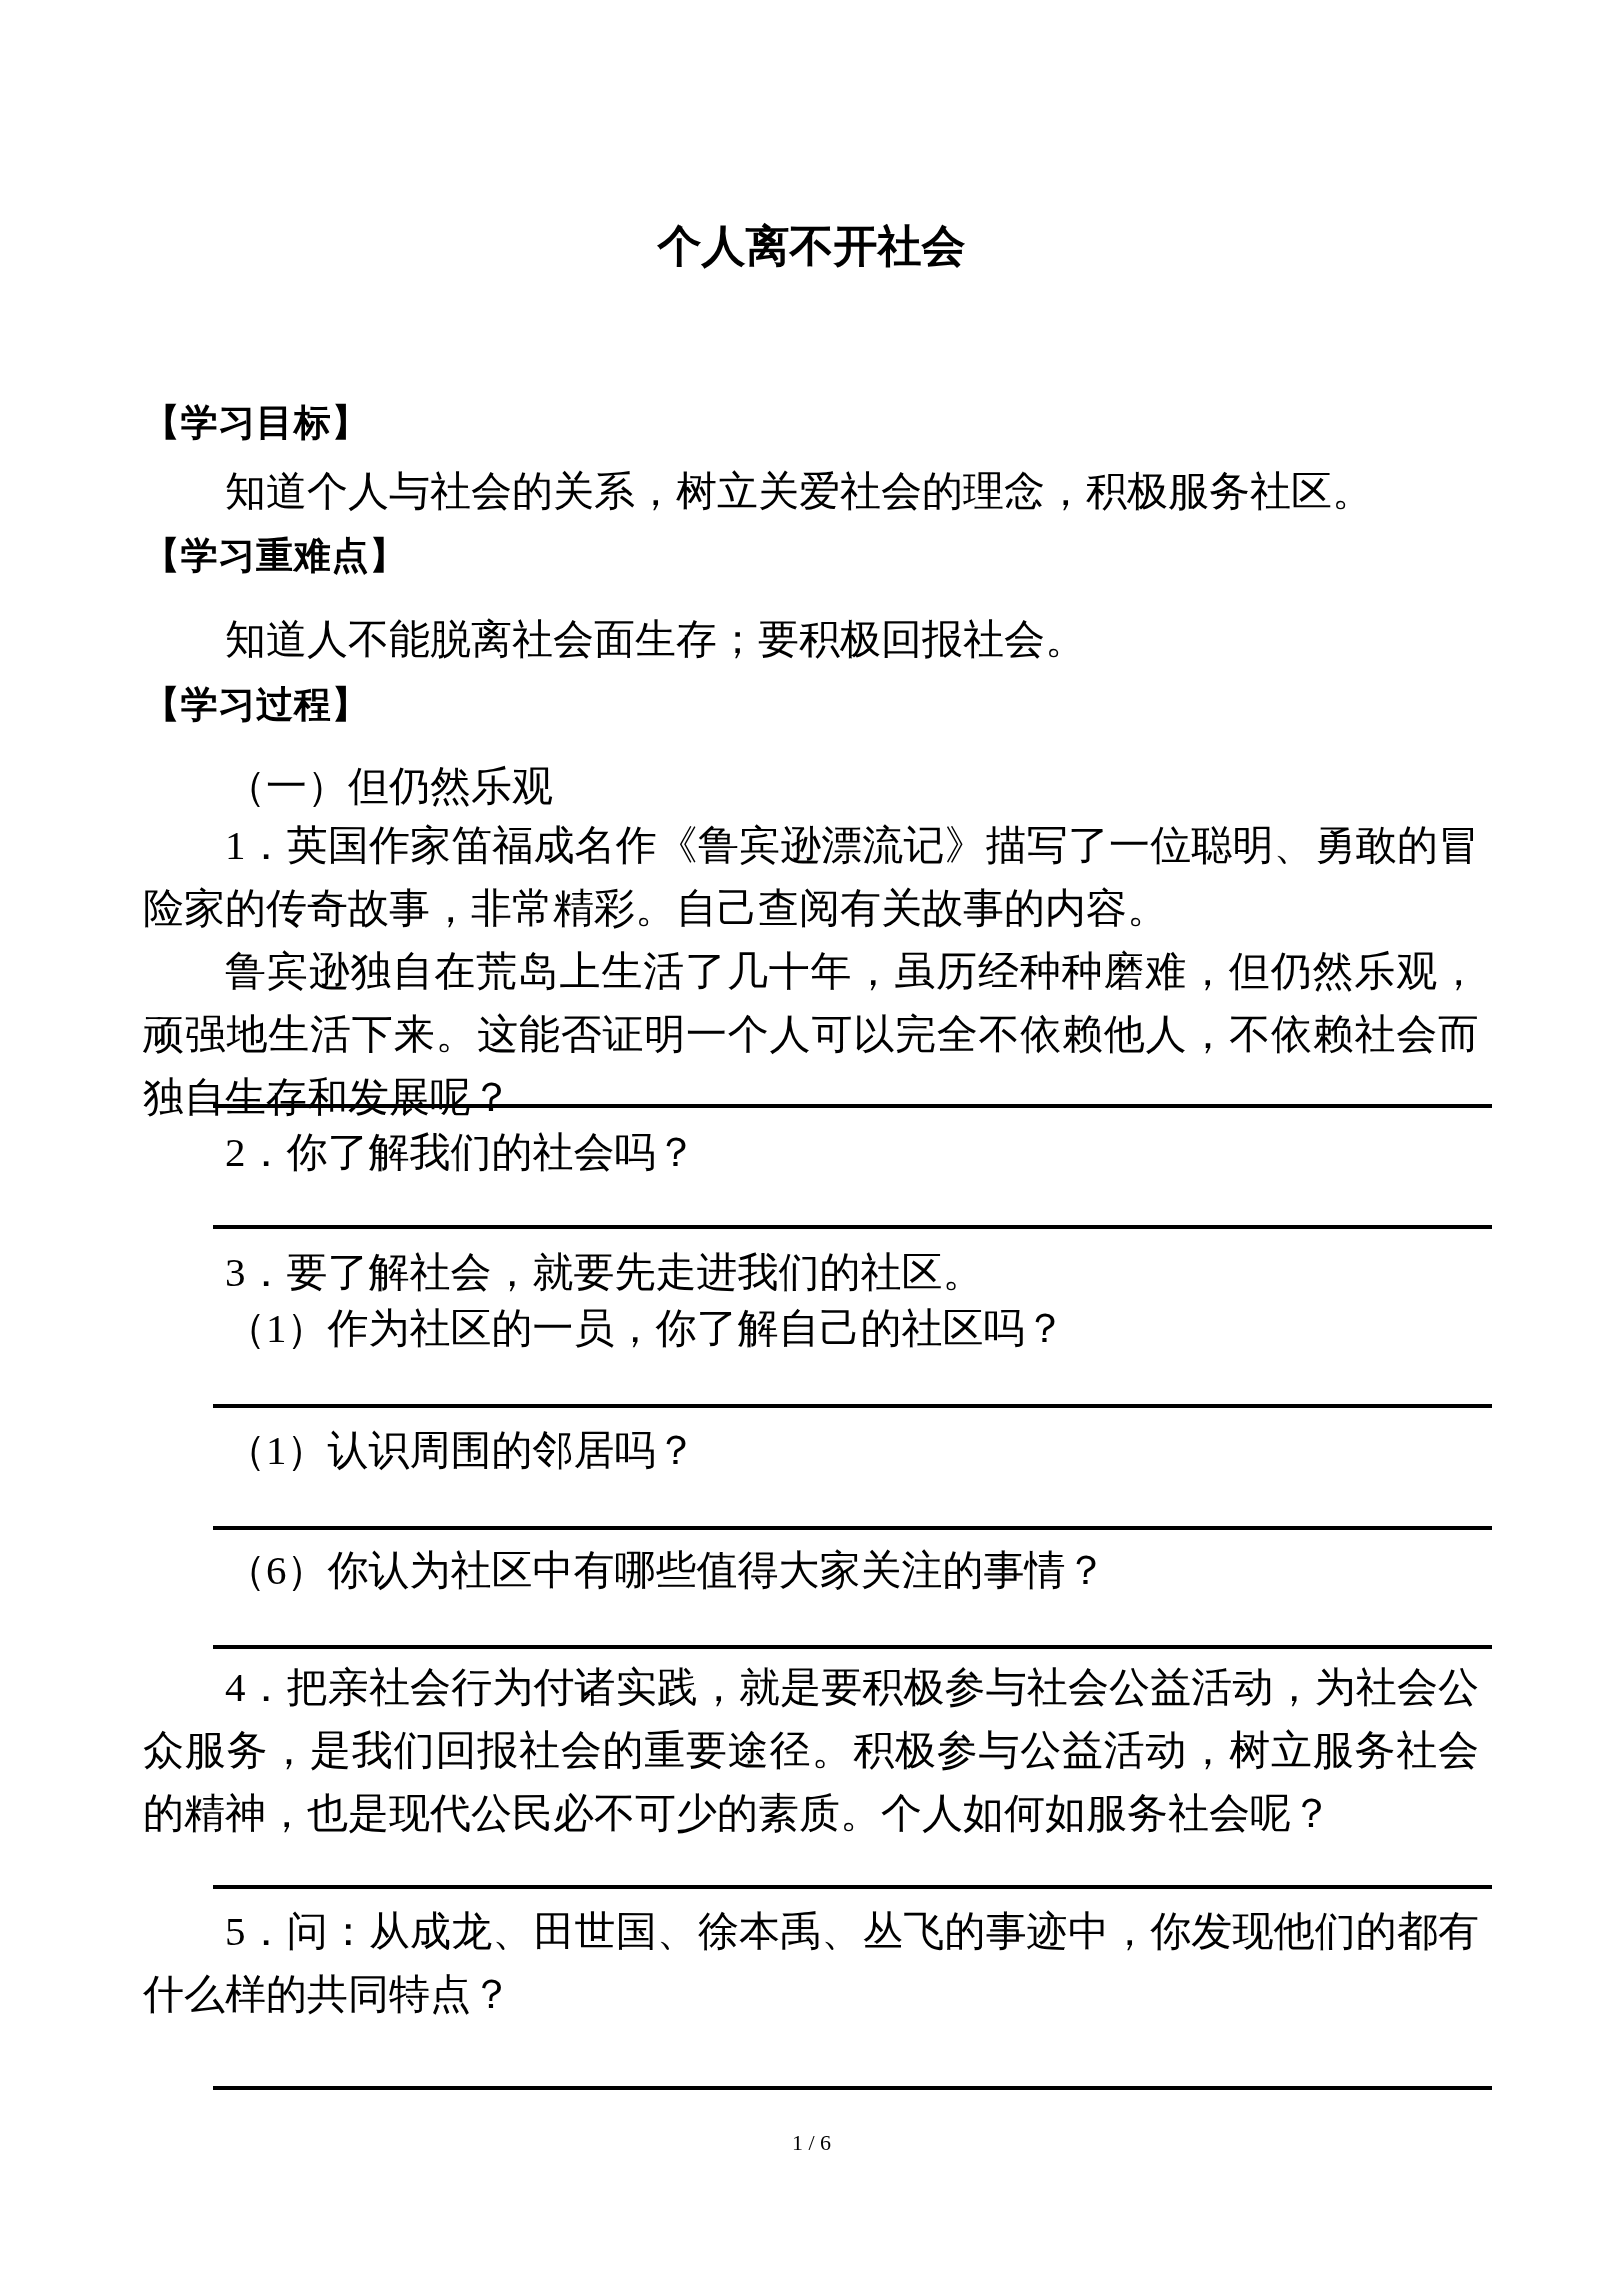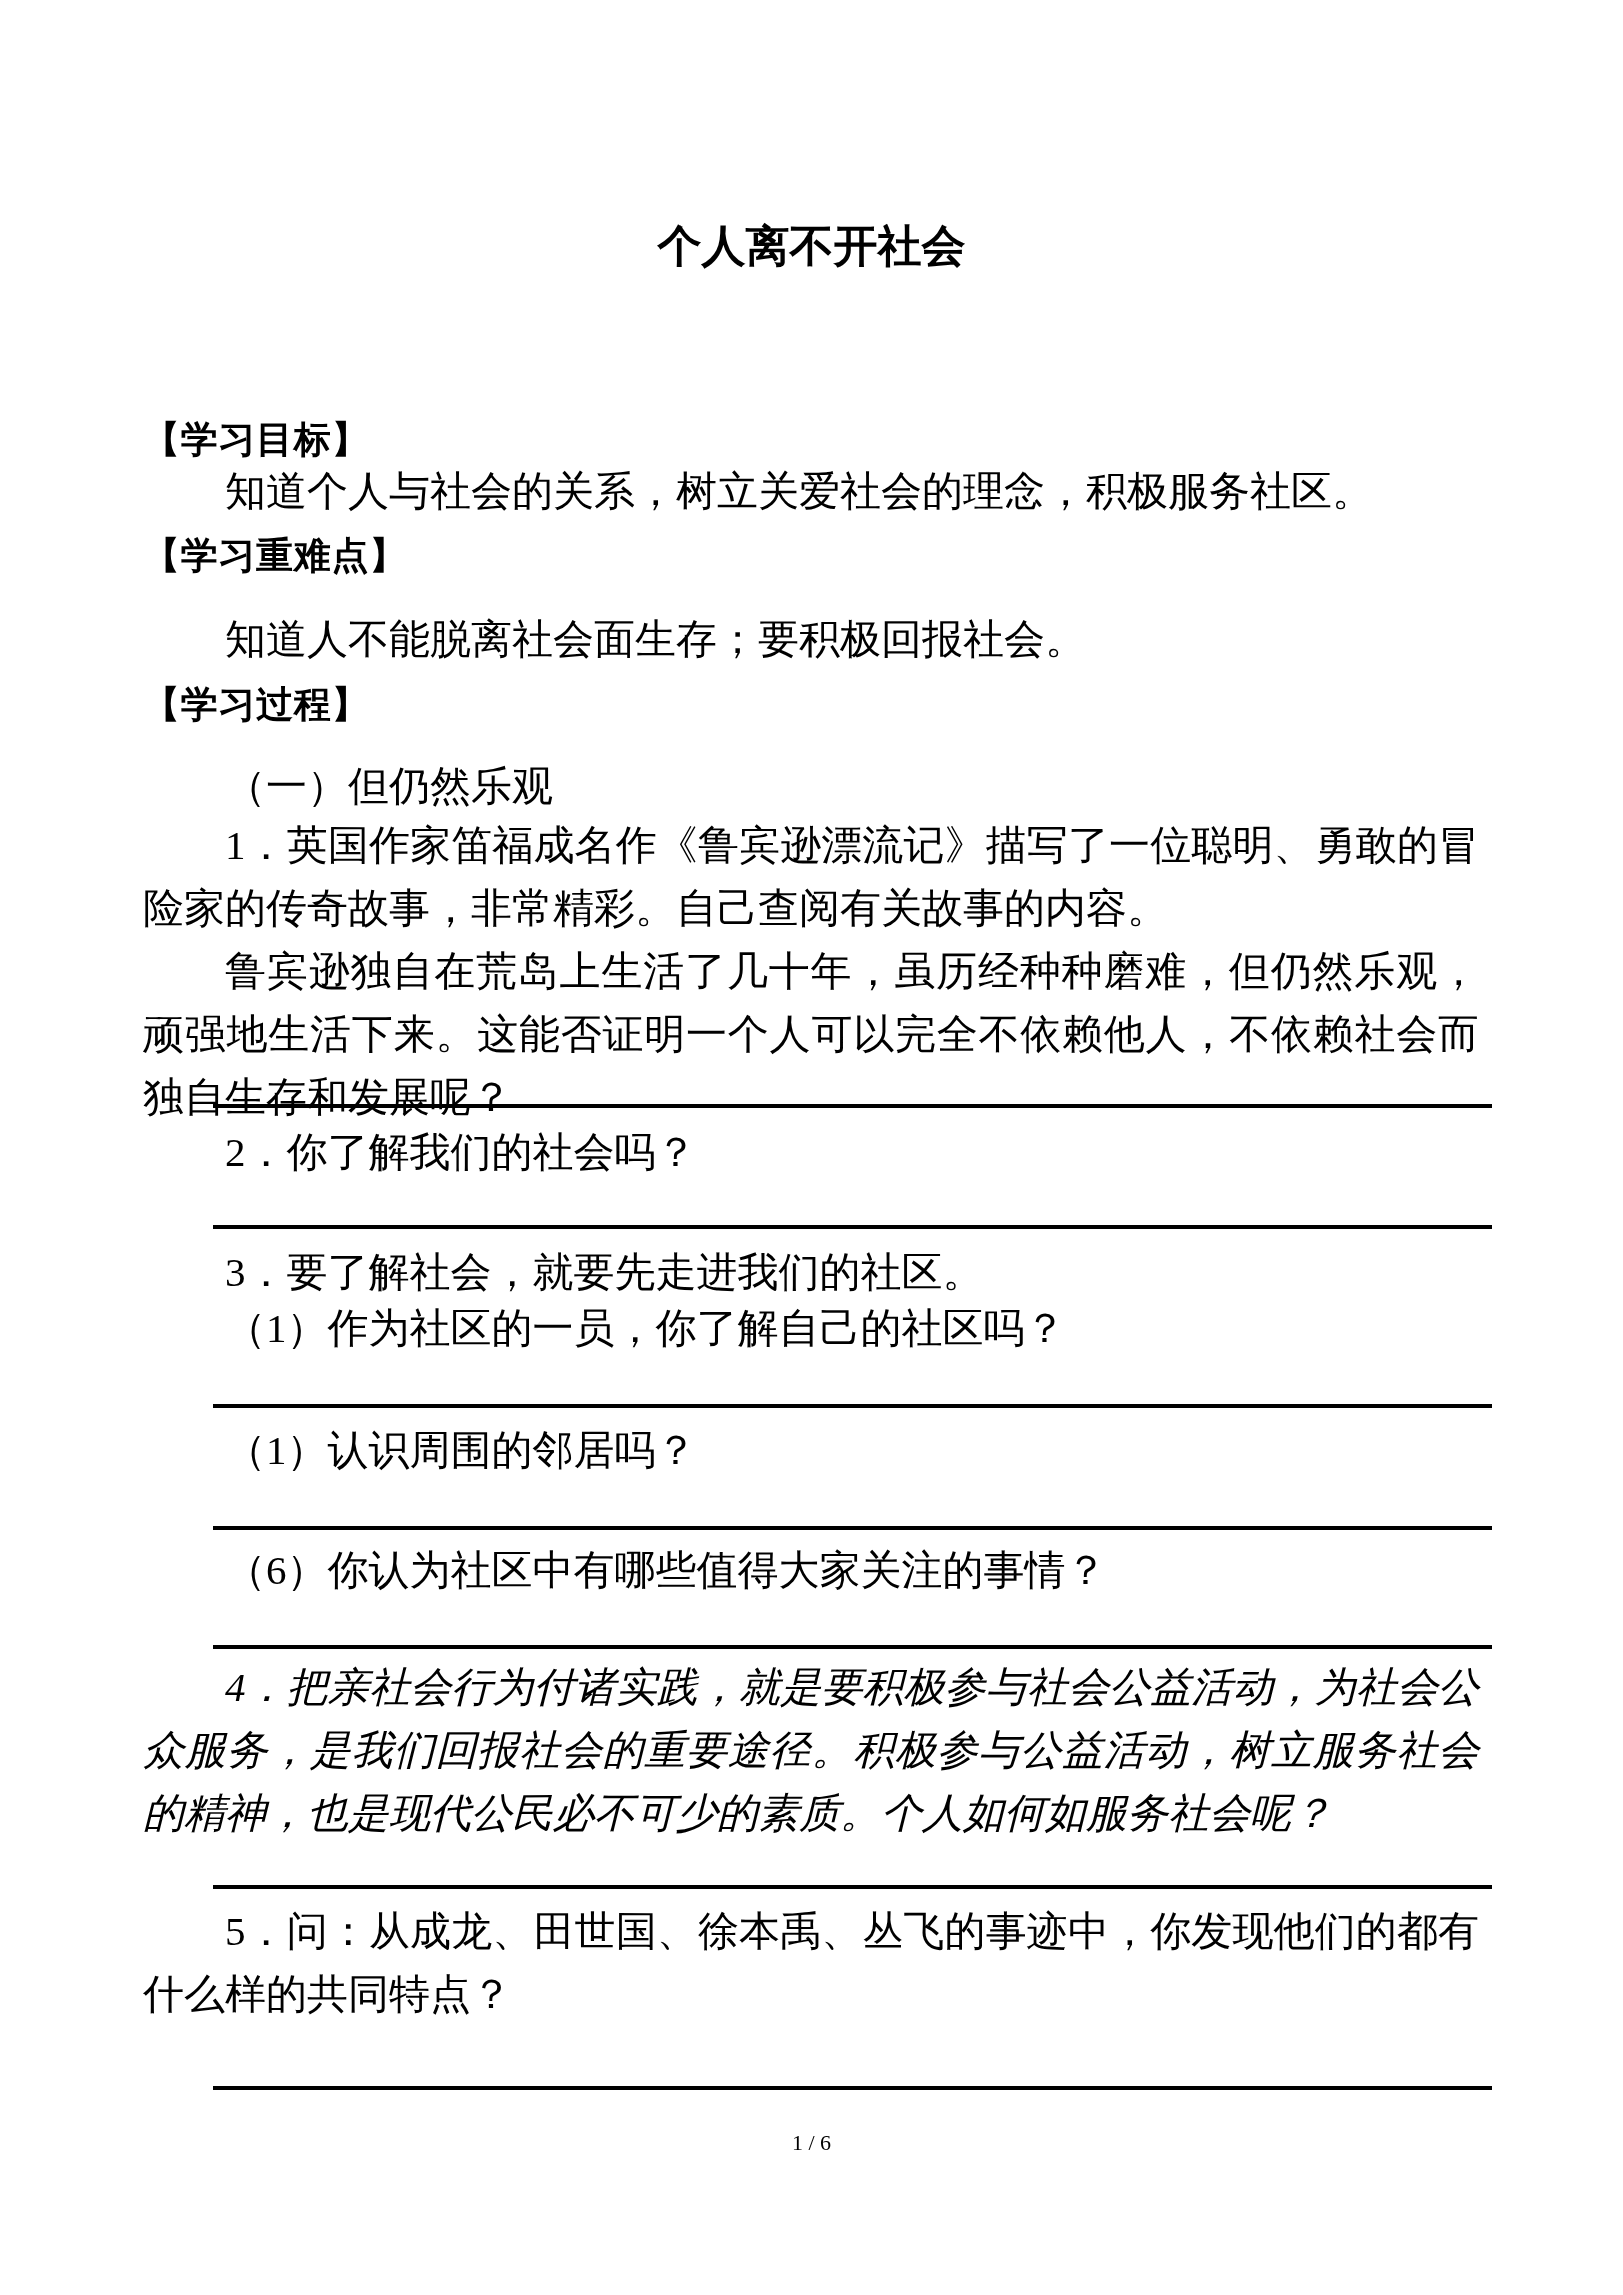--- a/index.html
+++ b/index.html
@@ -31,38 +31,38 @@
   }
   .para p { margin:0; text-indent:2em; text-align:justify; }
   .rule {
     position:absolute; left:213px; width:1279px; height:4.1px;
     background:#000000;
   }
   .footer {
     position:absolute; left:0; top:2129px; width:100%;
     text-align:center; font-size:22px; line-height:27px;
   }
-  .t-574  { top:408px; }
+  .t-574  { top:391px; }
   .t-674  { top:460px; }
   .t-769  { top:524px; }
   .t-892  { top:608px; }
   .t-987  { top:673px; }
   .t-1107 { top:755px; }
   .t-1194 { top:814px; }
   .t-1620 { top:1104px; }
   .t-1644 { top:1121px; }
   .t-1797 { top:1225px; }
   .t-1821 { top:1241px; }
   .t-1902 { top:1297px; }
   .t-2060 { top:1404px; }
   .t-2081 { top:1419px; }
   .t-2238 { top:1526px; }
   .t-2257 { top:1539px; }
   .t-2413 { top:1645px; }
-  .t-2429 { top:1656px;font-style:italic; }
+  .t-2429 { top:1656px; }
   .t-2765 { top:1885px; }
   .t-2787 { top:1900px; }
   .t-3060 { top:2086px; }
 </style>
 </head>
 <body>
 
 <div class="page">
 
   <div class="doc-title">个人离不开社会</div>

